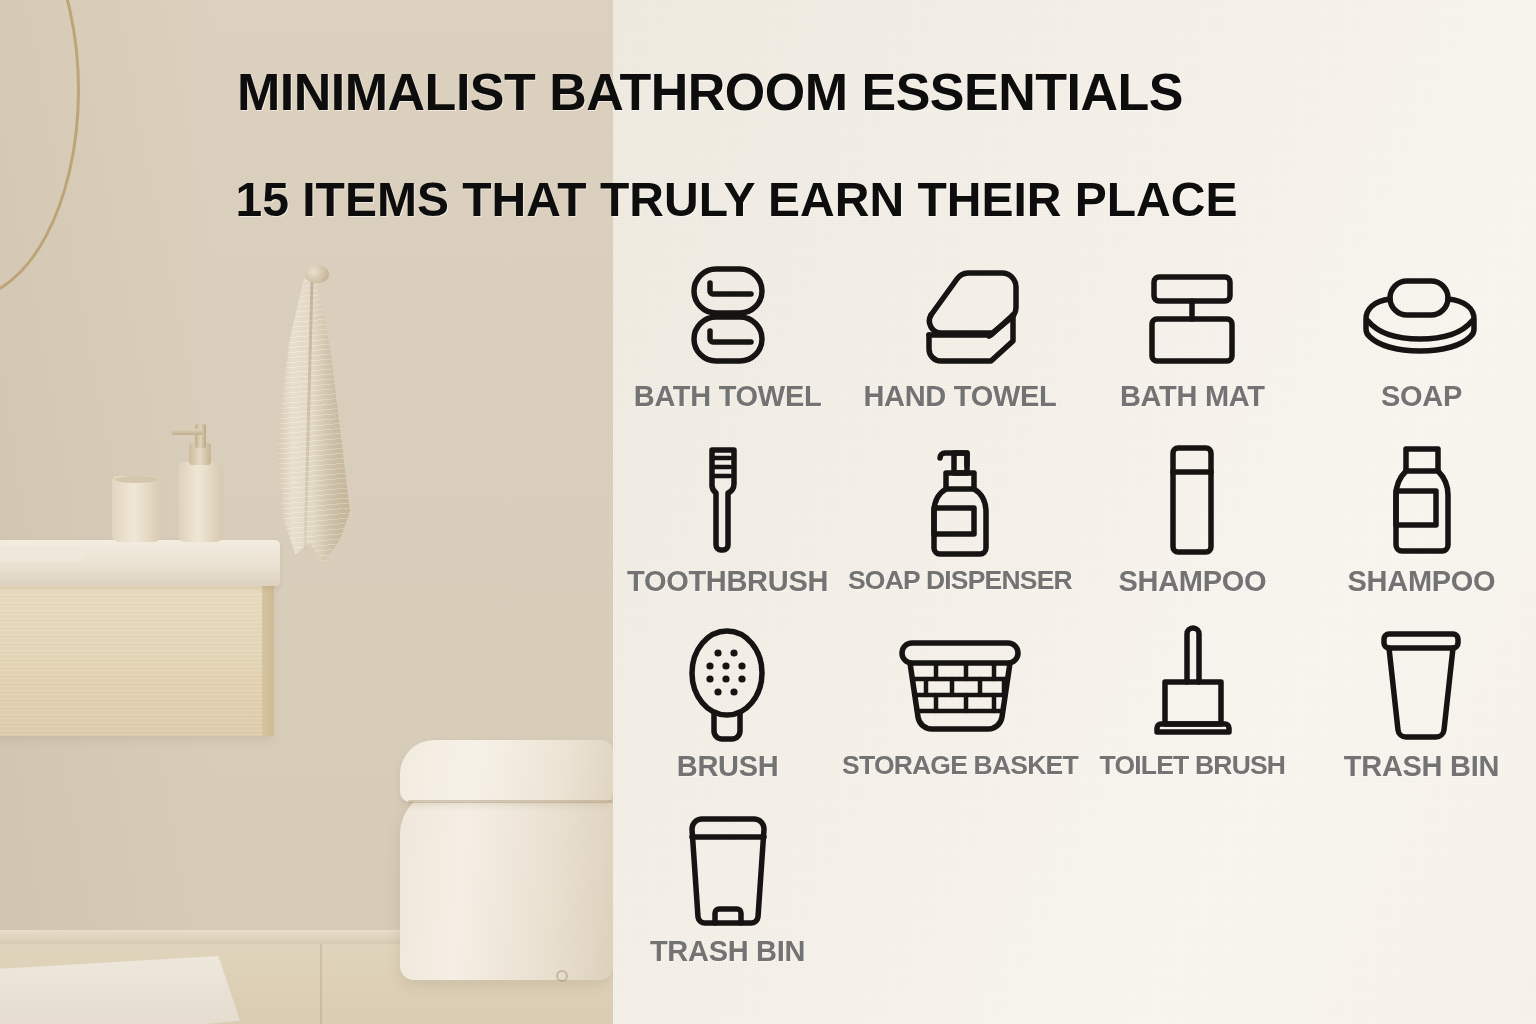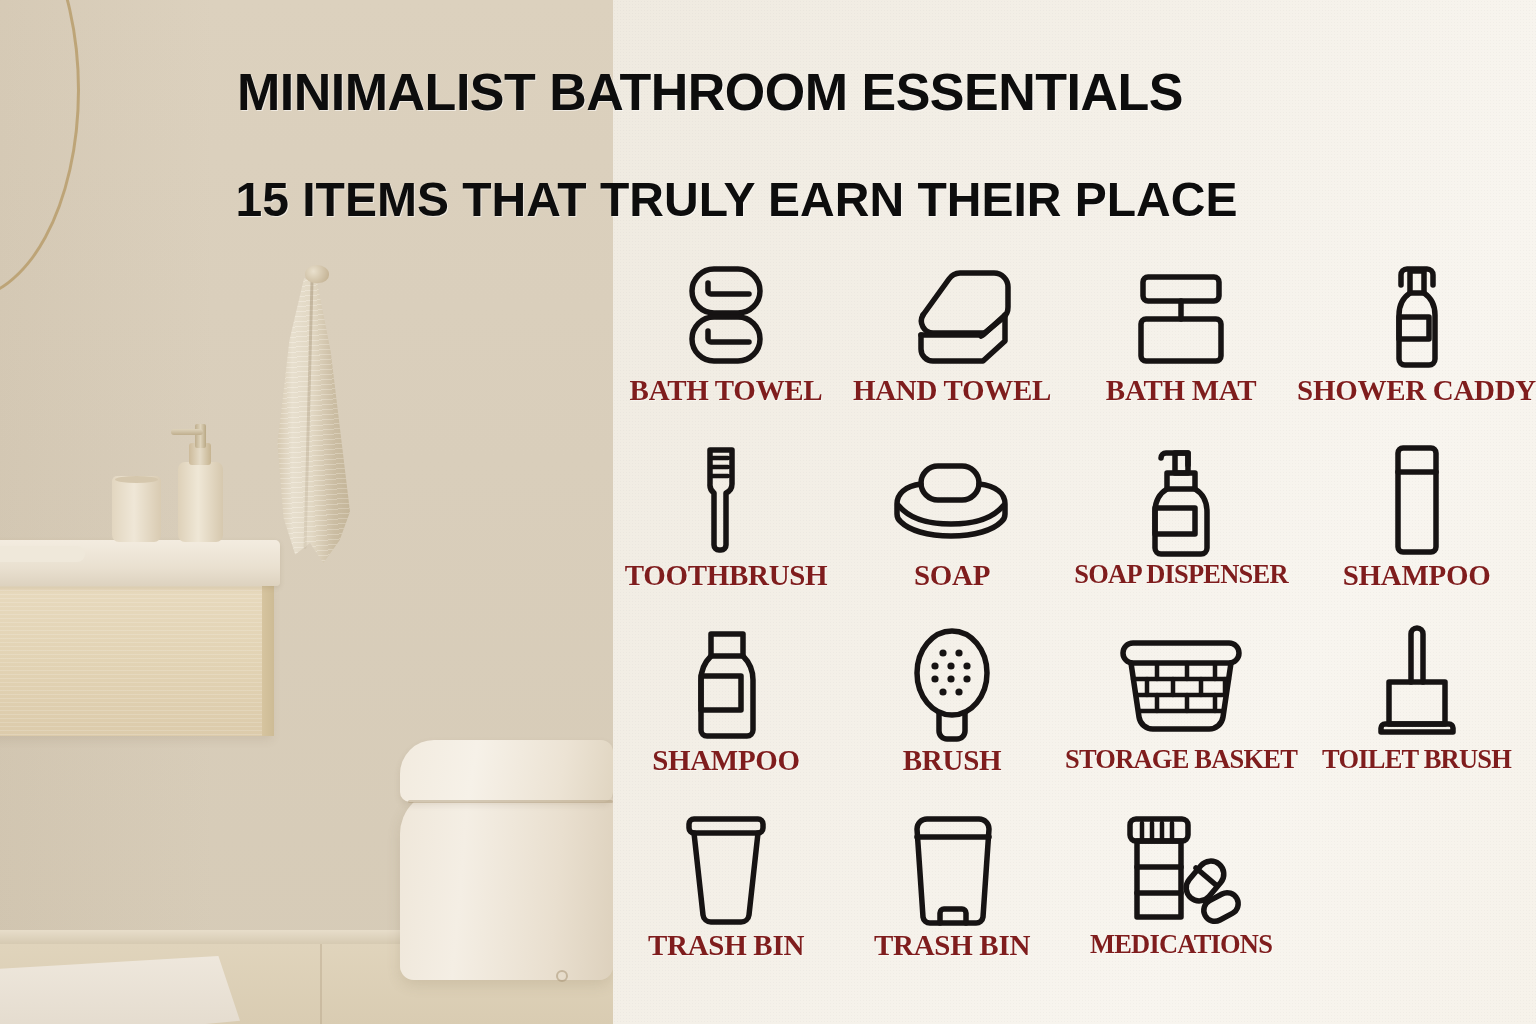--- a/index.html
+++ b/index.html
@@ -208,25 +208,26 @@
   }
   .glyph svg { display:block; }
   .glyph svg * {
     fill:none; stroke:#161313; stroke-width:5.5;
     stroke-linecap:round; stroke-linejoin:round;
   }
   .glyph svg .dot { fill:#161313; stroke:none; }
   .glyph svg .dash { stroke-dasharray:9 8; stroke-width:4.5; }
   .glyph svg .thin { stroke-width:4.5; }
   .label {
-    font-family:Liberation Serif, serif;
+    margin-top:6px;
+    font-family:Liberation Sans, sans-serif;
     font-weight:700;
     font-size:29px;
     letter-spacing:-0.3px;
-    color:#7f1d1d;
+    color:#737373;
     white-space:nowrap;
     text-shadow:1px 1px 0 rgba(255,255,255,.45);
   }
   .label.tight { font-size:26.5px; letter-spacing:-0.8px; }
 </style>
 </head>
 <body>
 
 <div id="photo">
   <div id="mirror"></div>
@@ -287,51 +288,40 @@
     <div class="glyph">
       <svg width="120" height="112" viewBox="0 0 120 112">
         <rect x="22" y="18" width="76" height="24" rx="5"></rect>
         <path d="M60 42 v18"></path>
         <rect x="20" y="60" width="80" height="42" rx="5"></rect>
       </svg>
     </div>
     <div class="label">BATH MAT</div>
   </div>
 
-  <div class="cell">
-    <div class="glyph">
-      <svg width="120" height="116" viewBox="0 0 120 116">
-        <path d="M44 28 v-10 a6 6 0 0 1 6 -6 h20 a6 6 0 0 1 6 6 v10"></path>
-        <rect x="53" y="14" width="14" height="22"></rect>
-        <path d="M53 36 C44 42 42 50 42 58 v44 a6 6 0 0 0 6 6 h24 a6 6 0 0 0 6 -6 v-44 c0 -8 -2 -16 -11 -22"></path>
-        <rect x="42" y="60" width="30" height="22"></rect>
-      </svg>
-    </div>
-    <div class="label">SHOWER CADDY</div>
-  </div>
-
-  <div class="cell">
-    <div class="glyph">
-      <svg width="120" height="120" viewBox="0 0 120 120">
-        <path d="M44 10 h22 v34 a10 10 0 0 1 -6 9 v52 a5 5 0 0 1 -5 5 h-2 a5 5 0 0 1 -5 -5 v-52 a10 10 0 0 1 -4 -9 z"></path>
-        <path class="thin" d="M46 18 h16 M46 27 h16 M46 36 h16"></path>
-      </svg>
-    </div>
-    <div class="label">TOOTHBRUSH</div>
-  </div>
 
   <div class="cell">
     <div class="glyph">
       <svg width="130" height="112" viewBox="0 0 130 112">
         <rect x="34" y="22" width="58" height="34" rx="17"></rect>
         <path d="M34 40 C18 42 10 50 10 60 v10 a10 10 0 0 0 4 8 C22 86 40 92 64 92 s42 -6 50 -14 a10 10 0 0 0 4 -8 v-10 c0 -10 -8 -18 -26 -20"></path>
         <path d="M12 62 C22 74 40 80 64 80 s42 -6 52 -18"></path>
       </svg>
     </div>
     <div class="label">SOAP</div>
+  </div>
+
+  <div class="cell">
+    <div class="glyph">
+      <svg width="120" height="120" viewBox="0 0 120 120">
+        <path d="M44 10 h22 v34 a10 10 0 0 1 -6 9 v52 a5 5 0 0 1 -5 5 h-2 a5 5 0 0 1 -5 -5 v-52 a10 10 0 0 1 -4 -9 z"></path>
+        <path class="thin" d="M46 18 h16 M46 27 h16 M46 36 h16"></path>
+      </svg>
+    </div>
+    <div class="label">TOOTHBRUSH</div>
   </div>
 
   <div class="cell">
     <div class="glyph">
       <svg width="120" height="120" viewBox="0 0 120 120">
         <path d="M40 18 a5 5 0 0 1 5 -5 h22 v12"></path>
         <rect x="54" y="13" width="13" height="20"></rect>
         <rect x="46" y="33" width="28" height="16"></rect>
         <path d="M46 49 C36 55 34 64 34 72 v36 a6 6 0 0 0 6 6 h40 a6 6 0 0 0 6 -6 v-36 c0 -8 -2 -17 -12 -23"></path>
         <rect x="34" y="68" width="40" height="26"></rect>
@@ -421,28 +411,14 @@
     <div class="glyph">
       <svg width="115" height="118" viewBox="0 0 115 118">
         <path d="M22 18 a10 10 0 0 1 10 -10 h52 a10 10 0 0 1 10 10 l-6 88 a7 7 0 0 1 -7 6 h-46 a7 7 0 0 1 -7 -6 z"></path>
         <path d="M22 26 h72"></path>
         <path d="M45 112 v-10 a4 4 0 0 1 4 -4 h18 a4 4 0 0 1 4 4 v10"></path>
       </svg>
     </div>
     <div class="label">TRASH BIN</div>
   </div>
 
-  <div class="cell">
-    <div class="glyph">
-      <svg width="135" height="118" viewBox="0 0 135 118">
-        <rect x="16" y="8" width="58" height="22" rx="6"></rect>
-        <path class="thin" d="M28 12 v16 M38 12 v16 M48 12 v16 M58 12 v16"></path>
-        <rect x="23" y="30" width="44" height="76"></rect>
-        <path d="M23 56 h44 M23 82 h44"></path>
-        <rect x="78" y="48" width="26" height="44" rx="13" transform="rotate(40 91 70)"></rect>
-        <path d="M82 57 L102 74"></path>
-        <rect x="96" y="78" width="22" height="36" rx="11" transform="rotate(62 107 96)"></rect>
-      </svg>
-    </div>
-    <div class="label tight">MEDICATIONS</div>
-  </div>
 
 </div>
 
 </body></html>

